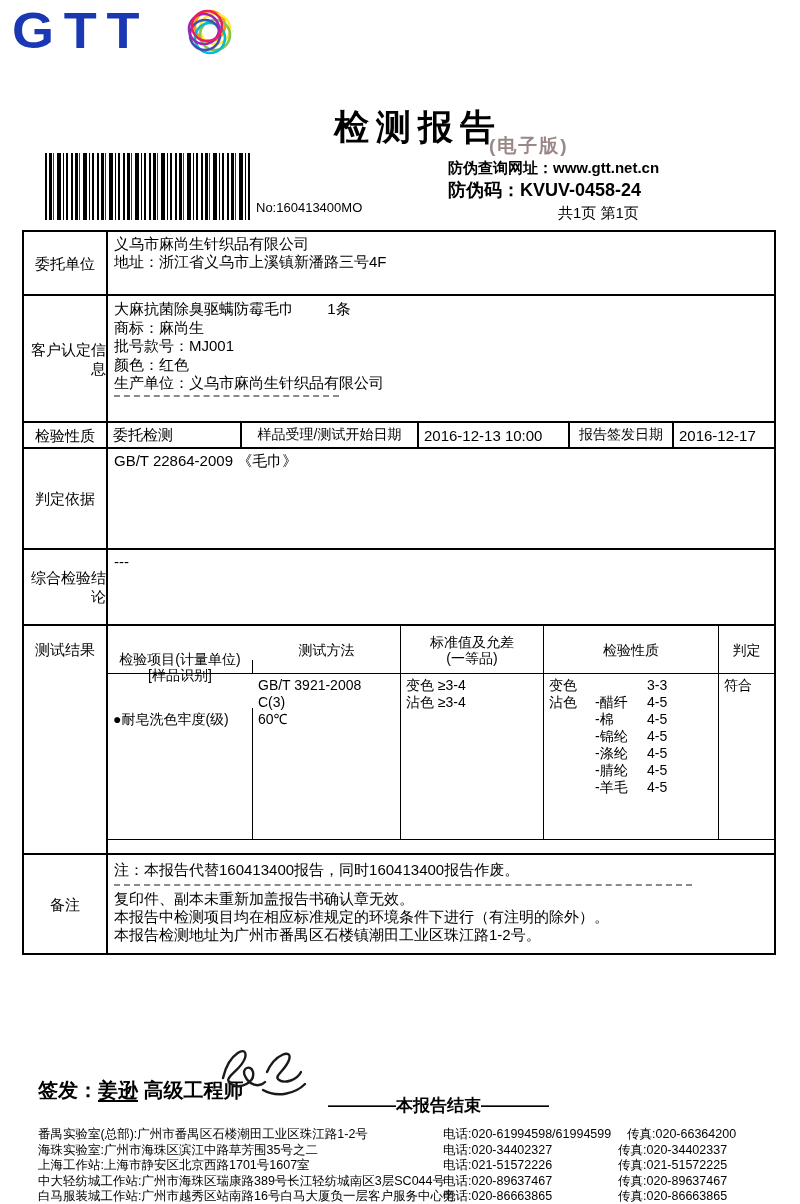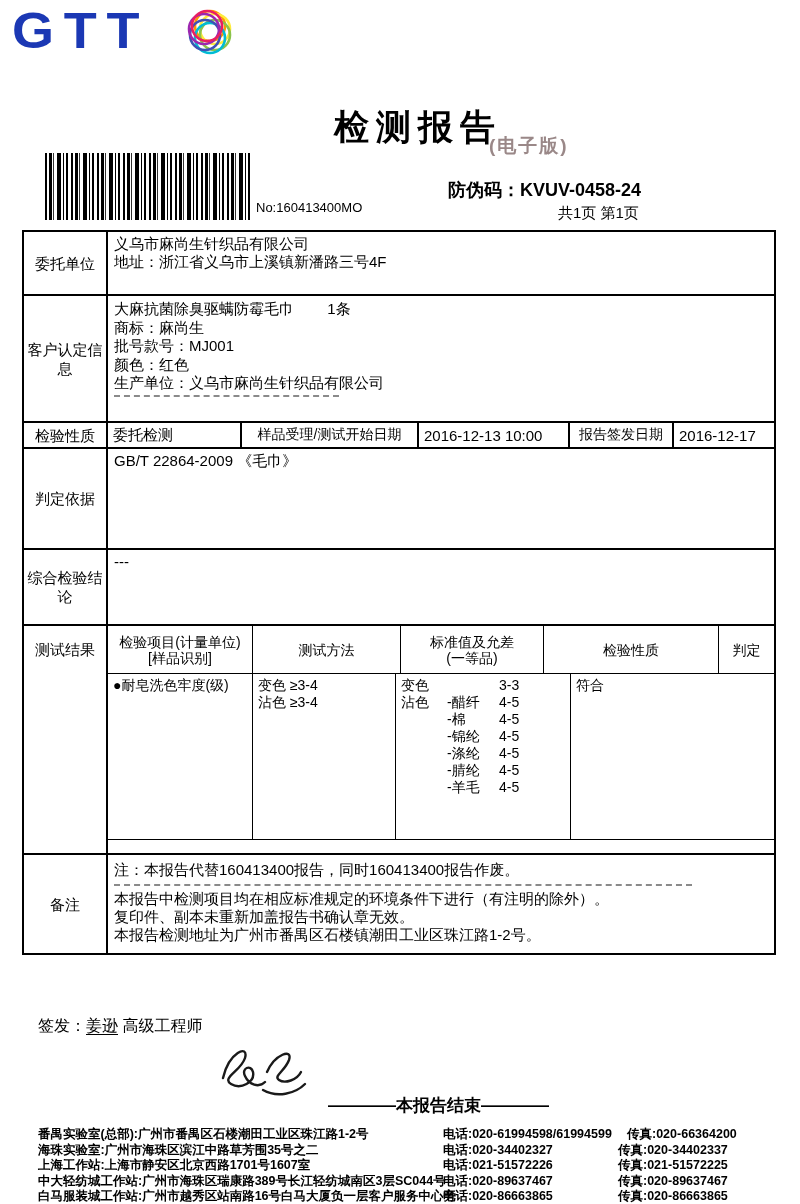--- a/index.html
+++ b/index.html
@@ -19,55 +19,55 @@
       #333 8px 9px,#fff 9px 12px,#000 12px 16px,#fff 16px 18px,#000 18px 19px,#fff 19px 21px,
       #000 21px 23px,#fff 23px 26px);}
   .report-no{position:absolute;left:256px;top:200px;font-size:13px;}
   .page-info{position:absolute;left:558px;top:204px;font-size:15px;}
 
   
   .rtable{position:absolute;left:22px;top:230px;width:754px;border:2px solid #000;box-sizing:border-box;}
   .trow{display:flex;box-sizing:border-box;}
   .trow + .trow{border-top:2px solid #000;}
   .lbl{width:84px;flex:0 0 84px;border-right:2px solid #000;display:flex;align-items:center;
-       justify-content:center;text-align:center;font-size:15px;line-height:19px;box-sizing:border-box;}
+       justify-content:center;text-align:right;font-size:15px;line-height:19px;box-sizing:border-box;}
   .cnt{flex:1;box-sizing:border-box;font-size:15px;line-height:18px;padding:3px 6px;}
   .pre{white-space:pre;}
   .dash-sep{border-top:2px dashed #8a8a8a;height:0;margin-top:3px;}
   .r2 .cnt div{line-height:17.5px;padding-top:1px;}
 
   
   .ncell{box-sizing:border-box;border-right:2px solid #000;font-size:15px;display:flex;align-items:center;padding:0 5px;}
   .ncell.center{justify-content:center;padding:0 2px;font-size:14px;}
   .ncell:last-child{border-right:none;}
 
   
   .itable{display:flex;flex-direction:column;height:100%;font-size:14px;}
   .ihead{display:flex;border-bottom:1px solid #000;height:48px;box-sizing:border-box;}
   .ihead .icell{display:flex;flex-direction:column;align-items:center;justify-content:center;line-height:16px;text-align:center;}
   .ibody{display:flex;height:166px;border-bottom:1px solid #000;box-sizing:border-box;}
   .icell{box-sizing:border-box;border-right:1px solid #000;padding:3px 5px;line-height:17px;}
   .icell:last-child{border-right:none;}
-  .c1{width:145px;flex:0 0 145px;}
+  .c1{width:145px;flex:0 0 145px;margin-top:34px;}
   .c2{width:148px;flex:0 0 148px;}
   .c3{width:143px;flex:0 0 143px;}
   .c4{width:175px;flex:0 0 175px;}
   .c5{flex:1;}
   .res-grid{display:grid;grid-template-columns:46px 52px 46px;line-height:17px;}
   .ifoot{flex:1;}
 
   
   .r7 .cnt div{line-height:18px;}
 
   
-  .signoff{position:absolute;left:38px;top:1016px;font-size:16px;}
+  .signoff{position:absolute;left:38px;top:1077px;font-size:20px;font-weight:bold;}
   .sig-name{text-decoration:underline;text-underline-offset:3px;}
   .signature{position:absolute;left:205px;top:1038px;}
   .end-line{position:absolute;left:328px;top:1094px;font-size:17px;font-weight:bold;}
-  .footer{position:absolute;left:0;top:1126px;width:800px;font-size:12.5px;font-weight:bold;}
+  .footer{position:absolute;left:0;top:1126px;width:800px;font-size:12.5px;font-weight:normal;}
   .frow{position:relative;height:15.6px;}
   .faddr{position:absolute;left:38px;white-space:nowrap;}
   .fphone{position:absolute;left:443px;white-space:nowrap;}
   .ffax{position:absolute;left:618px;white-space:nowrap;}
 </style>
 </head>
 <body>
 
 <div class="page">
 
@@ -78,20 +78,21 @@
       <circle cx="33" cy="25" r="15" stroke="#ffeb3b"></circle>
       <circle cx="33" cy="31" r="15" stroke="#8bc34a"></circle>
       <circle cx="28" cy="34" r="15" stroke="#00bcd4"></circle>
       <circle cx="23" cy="31" r="15" stroke="#3f51b5"></circle>
       <circle cx="22" cy="25" r="15" stroke="#9c27b0"></circle>
       <circle cx="25" cy="22" r="15" stroke="#e91e63"></circle>
     </g>
   </svg>
   <div class="title">检测报告</div>
   <div class="edition">(电子版)</div>
+  <div class="af-url">防伪查询网址：www.gtt.net.cn</div>
   <div class="af-code">防伪码：KVUV-0458-24</div>
   <div class="barcode"></div>
   <div class="report-no">No:160413400MO</div>
   <div class="page-info">共1页 第1页</div>
 
   <div class="rtable">
 
     <div class="trow" style="height:62px;">
       <div class="lbl">委托单位</div>
       <div class="cnt">
@@ -149,20 +150,25 @@
             </div>
             <div class="icell c4">
               <span>检验性质</span>
             </div>
             <div class="icell c5" style="display:flex;align-items:center;justify-content:center;">
               <span>判定</span>
             </div>
           </div>
           <div class="ibody">
             <div class="icell c1">●耐皂洗色牢度(级)</div>
+            <div class="icell c2">
+              <div>GB/T 3921-2008</div>
+              <div>C(3)</div>
+              <div>60℃</div>
+            </div>
             <div class="icell c3">
               <div>变色 ≥3-4</div>
               <div>沾色 ≥3-4</div>
             </div>
             <div class="icell c4">
               <div class="res-grid">
                 <span>变色</span>
                   <span></span>
                   <span>3-3</span>
                 <span>沾色</span>
@@ -190,22 +196,22 @@
           <div class="ifoot"></div>
         </div>
       </div>
     </div>
 
     <div class="trow r7" style="height:100px;">
       <div class="lbl">备注</div>
       <div class="cnt" style="padding-top:6px;">
         <div>注：本报告代替160413400报告，同时160413400报告作废。</div>
         <div class="dash-sep" style="width:578px;margin-top:5px;margin-bottom:4px;"></div>
+        <div>复印件、副本未重新加盖报告书确认章无效。</div>
         <div>本报告中检测项目均在相应标准规定的环境条件下进行（有注明的除外）。</div>
-        <div>复印件、副本未重新加盖报告书确认章无效。</div>
         <div>本报告检测地址为广州市番禺区石楼镇潮田工业区珠江路1-2号。</div>
       </div>
     </div>
 
   </div>
 
   <div class="signoff">
     <span>签发：</span><span class="sig-name">姜逊</span>
     <span>高级工程师</span>
   </div>

